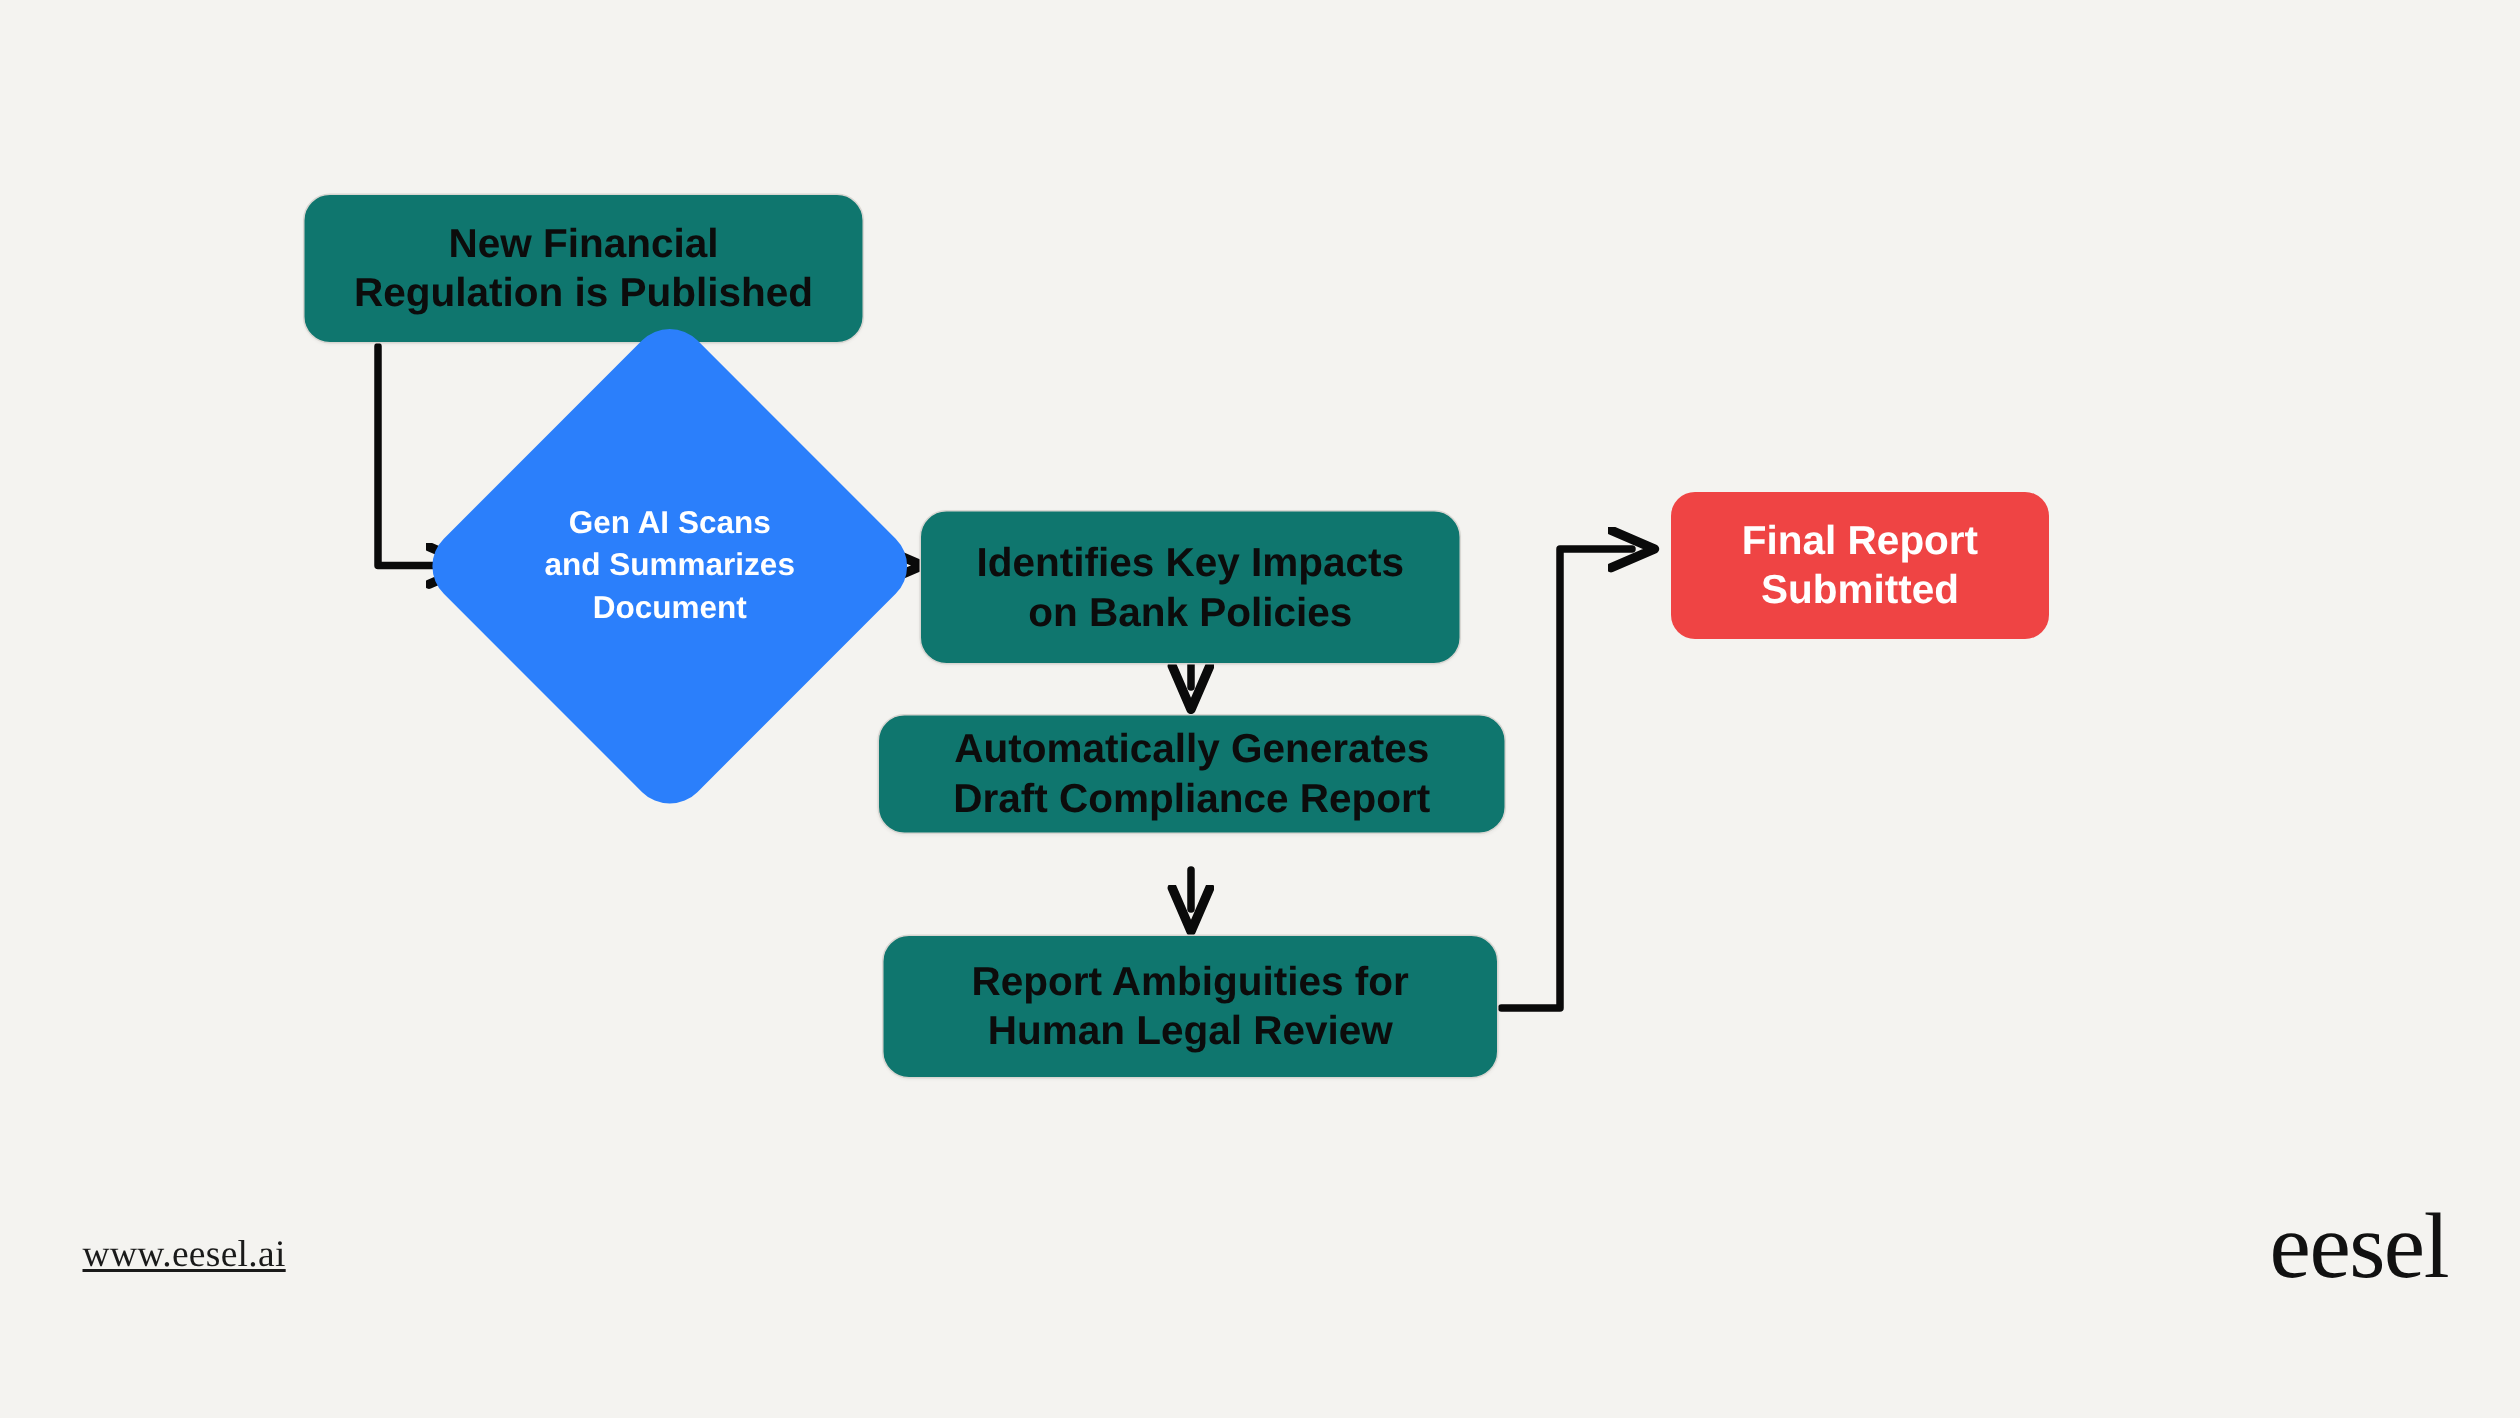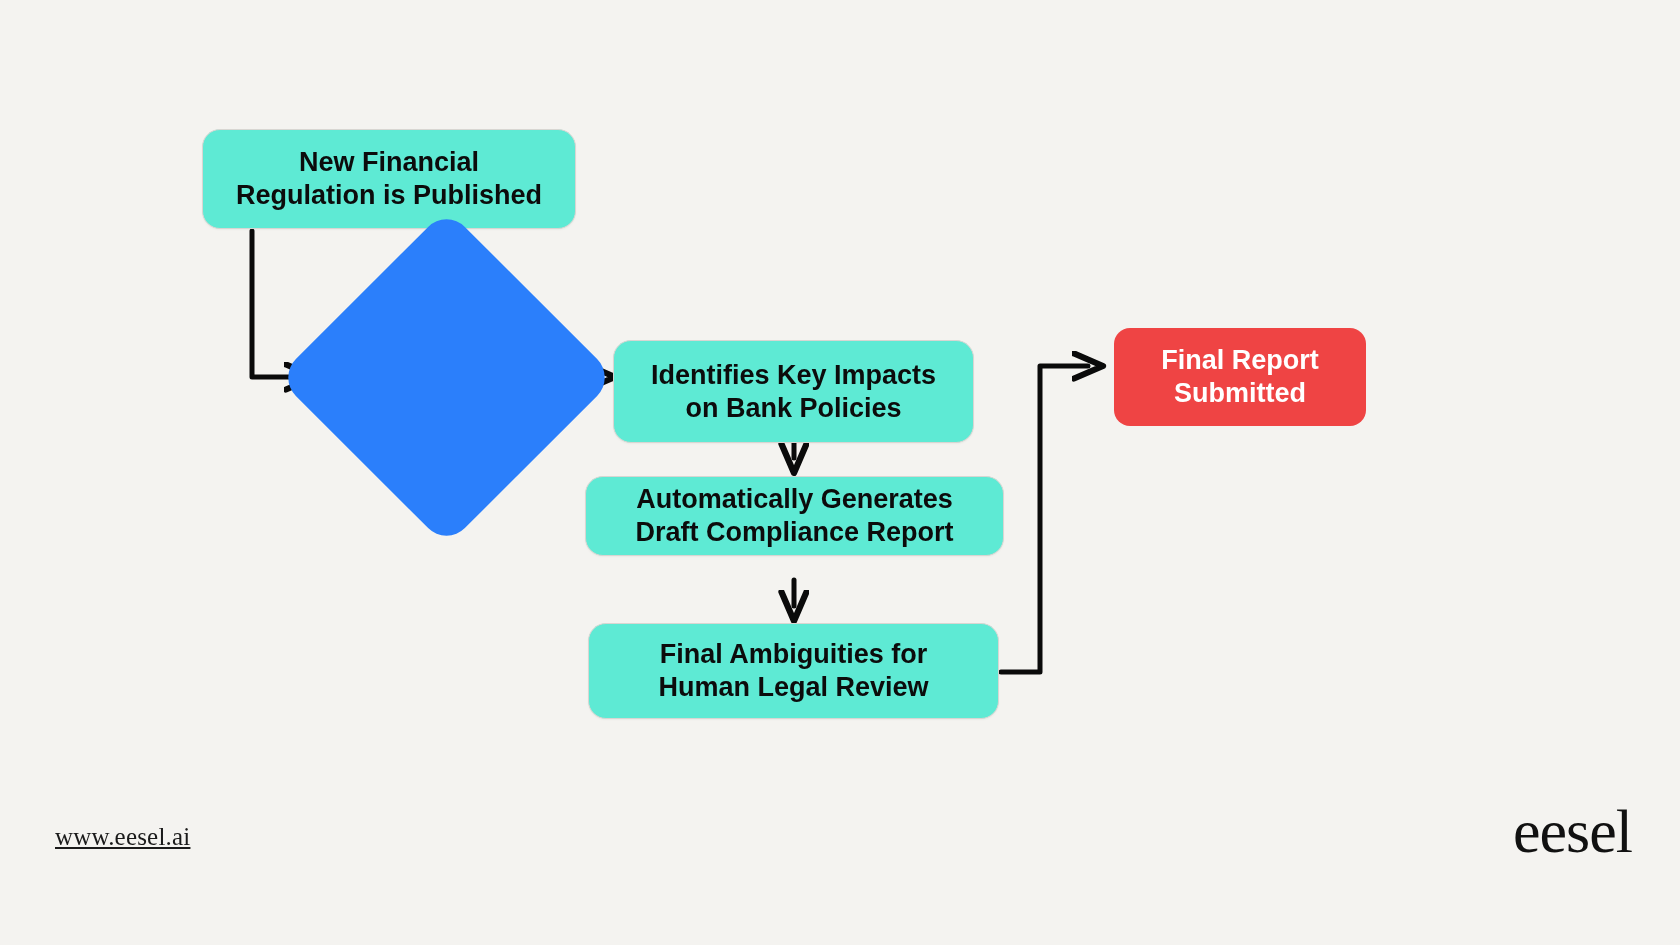--- a/index.html
+++ b/index.html
@@ -35,21 +35,21 @@
   .node {
     position: absolute;
     box-sizing: border-box;
     display: flex;
     align-items: center;
     justify-content: center;
     text-align: center;
   }
 
   .node-box {
-    background: #5eead4;
+    background: #0f766e;
     border: 1px solid #d8d6d2;
     border-radius: 18px;
     color: #0c0c0c;
     font-weight: bold;
     line-height: 1.22;
     padding: 10px 22px;
     box-shadow: 0 1px 2px rgba(0,0,0,0.04);
   }
 
   .node-accent {
@@ -167,39 +167,44 @@
 
   <div class="node node-box" id="n-start">
     <span>
       <span>New Financial</span><br>
       <span>Regulation is Published</span>
     </span>
   </div>
 
   <div class="node-diamond-wrap" id="n-ai">
     <div class="node-diamond-shape"></div>
+    <div class="node-diamond-label">
+      <span>Gen AI Scans</span><br>
+      <span>and Summarizes</span><br>
+      <span>Document</span>
+    </div>
   </div>
 
   <div class="node node-box" id="n-impacts">
     <span>
       <span>Identifies Key Impacts</span><br>
       <span>on Bank Policies</span>
     </span>
   </div>
 
   <div class="node node-box" id="n-draft">
     <span>
       <span>Automatically Generates</span><br>
       <span>Draft Compliance Report</span>
     </span>
   </div>
 
   <div class="node node-box" id="n-flags">
     <span>
-      <span>Final Ambiguities for</span><br>
+      <span>Report Ambiguities for</span><br>
       <span>Human Legal Review</span>
     </span>
   </div>
 
   <div class="node node-accent" id="n-final">
     <span>
       <span>Final Report</span><br>
       <span>Submitted</span>
     </span>
   </div>

